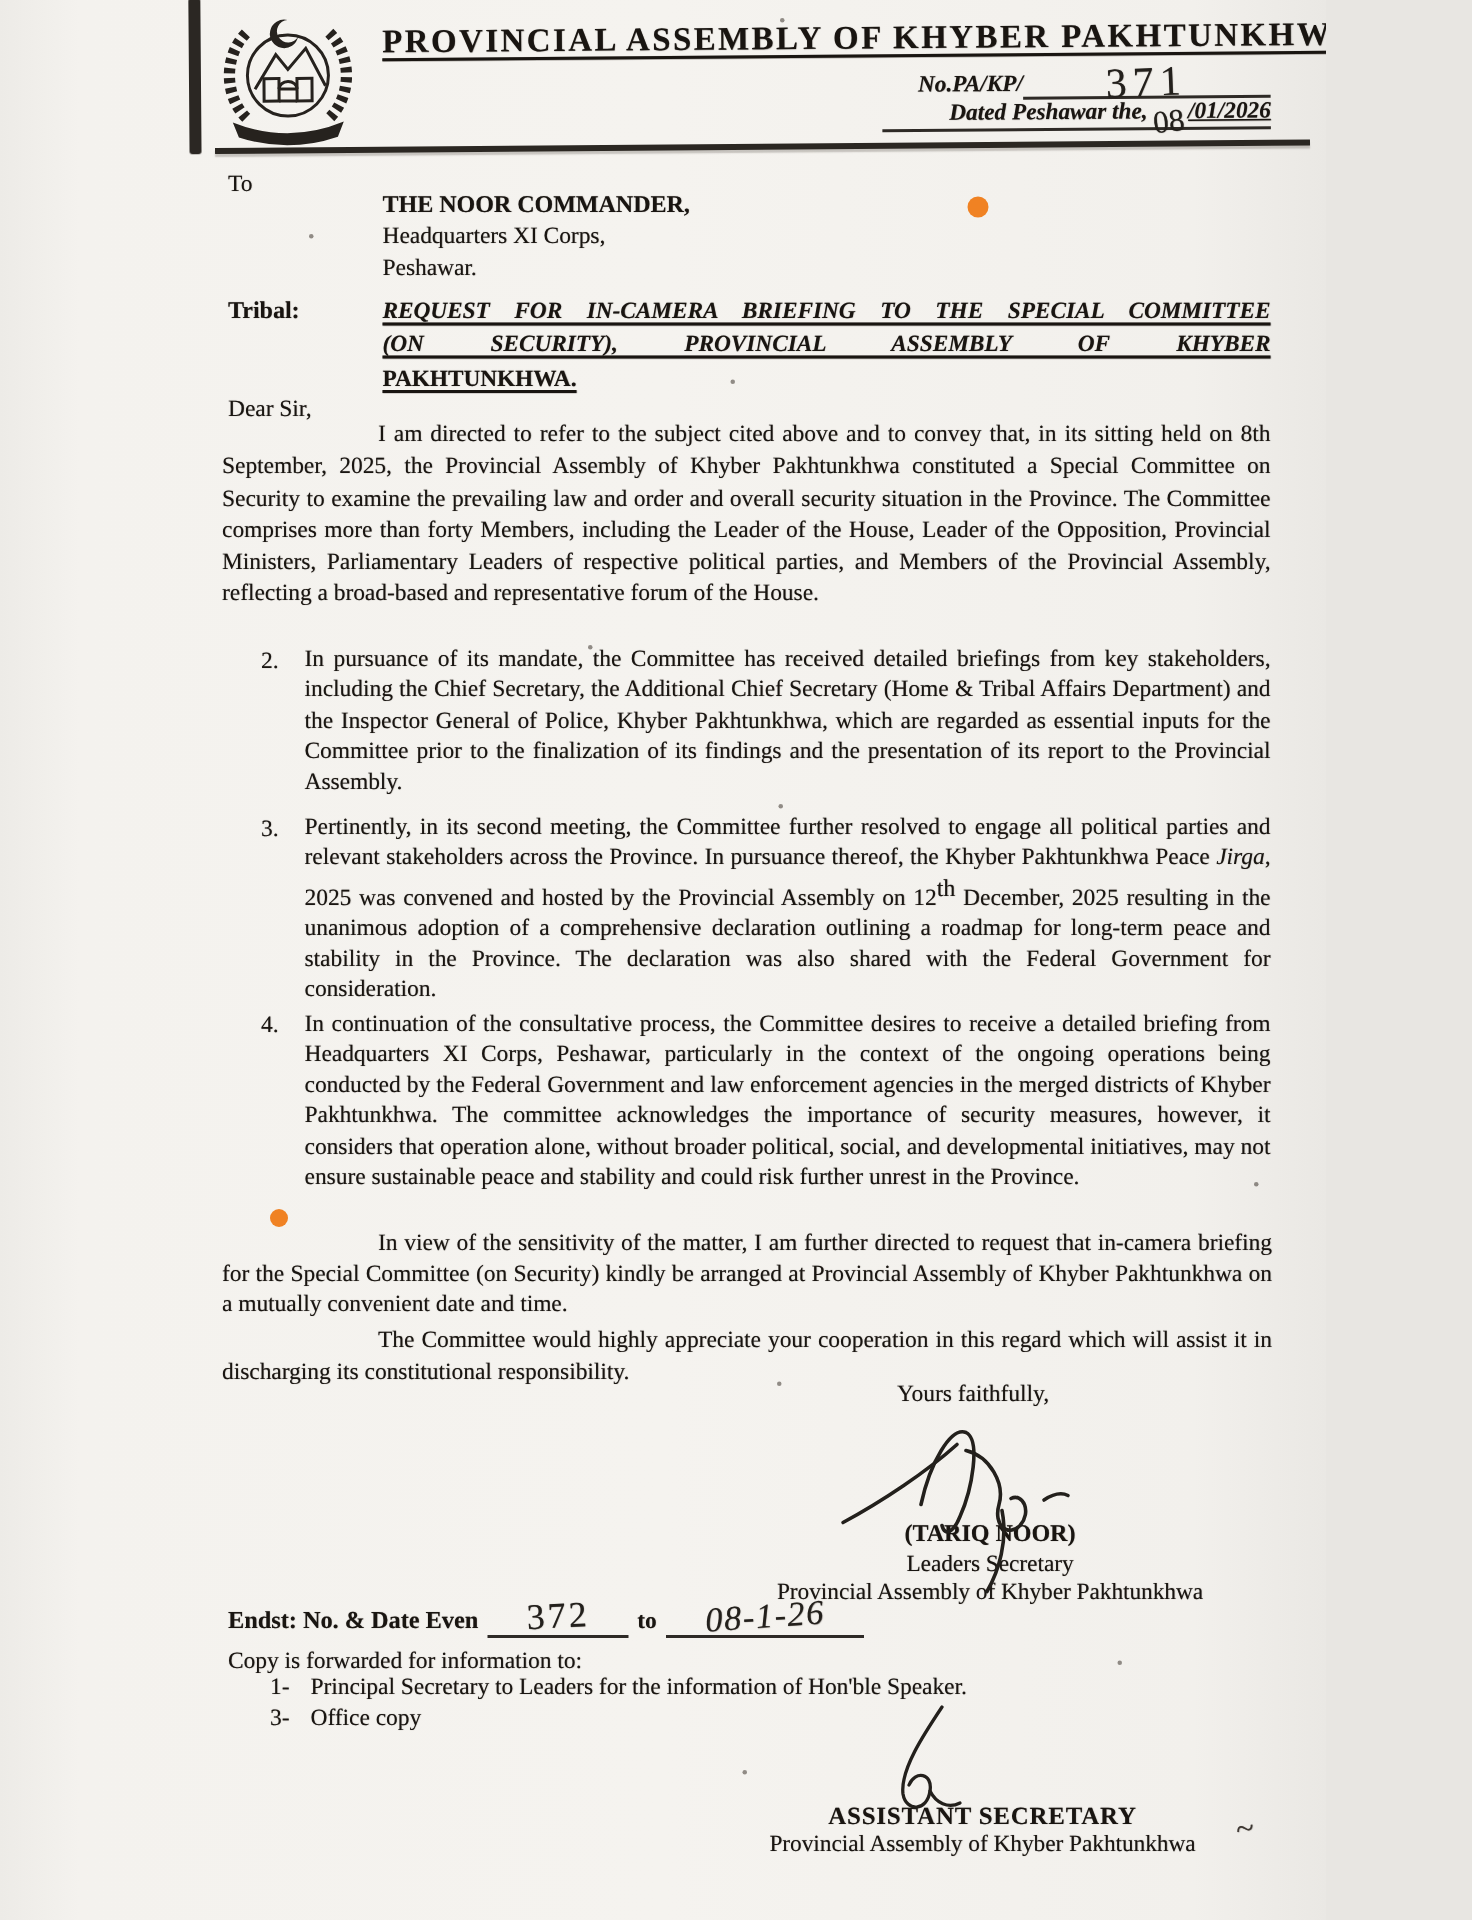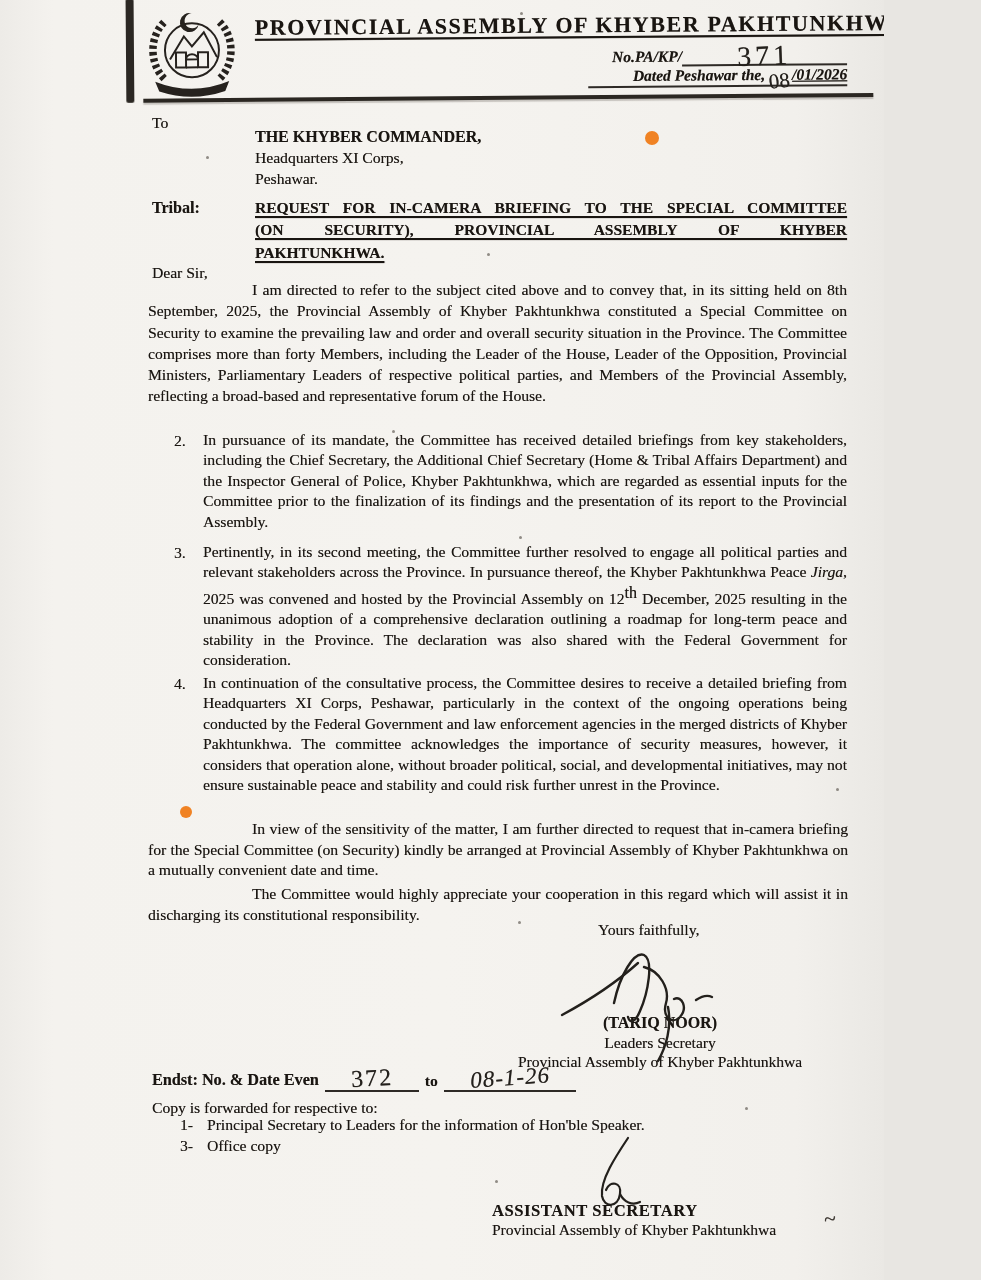--- a/index.html
+++ b/index.html
@@ -34,21 +34,21 @@
 
   
   .txt { font-size:15.6px; line-height:21.3px; }
   .just { text-align:justify; }
   .to-label { left:152px; top:112px; }
   .addressee { left:255px; top:127px; line-height:20.8px; }
   .addr1 { font-weight:bold; font-size:16px; }
   .subject-label { left:152px; top:199px; font-weight:bold; font-size:16px; }
   .subject-block { left:255px; top:197px; width:592px; font-weight:bold; font-size:15.5px; line-height:22.3px; }
   .subj-line { text-decoration:underline; text-decoration-thickness:1.8px; text-underline-offset:2.5px; }
-  .subj-j { text-align:justify; text-align-last:justify; }
+  .subj-j { text-align:justify; text-align-last:justify;font-style:italic; }
   .salutation { left:152px; top:262px; }
   .para1 { left:148px; top:279px; width:699px; text-indent:104px; }
   .num-para { left:174px; width:673px; }
   .p2 { top:430px; } .p3 { top:542px; } .p4 { top:673px; }
   .pnum { position:absolute; left:0; top:0; }
   .ptext { margin-left:29px; text-align:justify; line-height:20.4px; }
   .closing1 { left:148px; top:819px; width:700px; text-indent:104px; line-height:20.6px; }
   .closing2 { left:148px; top:884px; width:700px; text-indent:104px; line-height:20.6px; }
   sup { font-size:16px; }
 
@@ -65,21 +65,21 @@
   .endst-uline { border-bottom:2px solid #2e2a26; text-align:center; height:26px; }
   .u1 { width:94px; margin-left:6px; }
   .u2 { width:132px; margin-left:6px; }
   .endst-to { font-weight:bold; font-size:15.5px; margin-left:6px; padding-bottom:2px; }
   .hand-endst { display:inline-block; font-size:24px; line-height:20px; letter-spacing:2px; transform:rotate(-3deg) translateY(2px); color:#23201c; }
   .hand-date2 { display:inline-block; font-style:italic; font-size:23px; line-height:20px; letter-spacing:1px; transform:rotate(-4deg) translateY(2px); color:#23201c; }
   .copy-line { left:152px; top:1097px; }
   .copy-items { left:180px; top:1115px; line-height:20.6px; }
   .item-num { display:inline-block; width:27px; }
   .sig-asst { left:582px; top:1134px; z-index:5; }
-  .asst-block { left:492px; top:1201px; width:370px; line-height:19px; }
+  .asst-block { left:470px; top:1201px; width:370px; text-align:center; line-height:19px; }
   .asst-title { font-weight:bold; font-size:16.5px; letter-spacing:0.6px; }
   .asst-org { font-size:15.5px; }
 
   
   .orange-dot { position:absolute; border-radius:50%; }
   .dot-a { left:645px; top:131px; width:14px; height:14px; }
   .dot-b { left:180px; top:806px; width:12px; height:12px; }
   .tilde-mark { position:absolute; left:824px; top:1206px; font-size:22px; color:#3c3631; transform:rotate(-8deg); }
   .speck { position:absolute; width:3px; height:3px; border-radius:50%; background:rgba(62,55,48,0.55); }
 </style>
@@ -118,21 +118,21 @@
       <span class="date-label">Dated Peshawar the,</span>
       <span class="hand-day">08</span>
       <span class="date-typed">/01/2026</span>
     </div>
 
     <div class="head-rule"></div>
   </div>
 
   <div class="abs txt to-label">To</div>
   <div class="abs txt addressee">
-    <div class="addr1">THE KHYBER COMMANDER,</div>
+    <div class="addr1">THE NOOR COMMANDER,</div>
     <div>Headquarters XI Corps,</div>
     <div>Peshawar.</div>
   </div>
 
   <div class="abs subject-label">Tribal:</div>
   <div class="abs subject-block">
     <div class="subj-line subj-j">REQUEST FOR IN-CAMERA BRIEFING TO THE SPECIAL COMMITTEE</div>
     <div class="subj-line subj-j">(ON SECURITY), PROVINCIAL ASSEMBLY OF KHYBER</div>
     <div class="subj-line" style="display:inline-block">PAKHTUNKHWA.</div>
   </div>
@@ -177,21 +177,21 @@
     <div class="sig-line">Provincial Assembly of Khyber Pakhtunkhwa</div>
   </div>
 
   <div class="abs endst">
     <span class="endst-label">Endst: No. &amp; Date Even</span>
     <span class="endst-uline u1"><span class="hand-endst">372</span></span>
     <span class="endst-to">to</span>
     <span class="endst-uline u2"><span class="hand-date2">08-1-26</span></span>
   </div>
 
-  <div class="abs txt copy-line">Copy is forwarded for respective to:</div>
+  <div class="abs txt copy-line">Copy is forwarded for information to:</div>
 
   <div class="abs txt copy-items">
     <div><span class="item-num">1-</span><span>Principal Secretary to Leaders for the information of Hon'ble Speaker.</span></div>
     <div><span class="item-num">3-</span><span>Office copy</span></div>
   </div>
 
   <svg class="abs sig-asst" width="64" height="84" viewBox="0 0 64 84">
     <g fill="none" stroke="#23201c" stroke-width="2.2" stroke-linecap="round">
       <path d="M46 4 C 34 22 18 46 20 62 C 22 74 36 74 38 60 C 40 48 28 46 24 56"></path>
       <path d="M38 60 C 42 68 50 72 58 68"></path>

